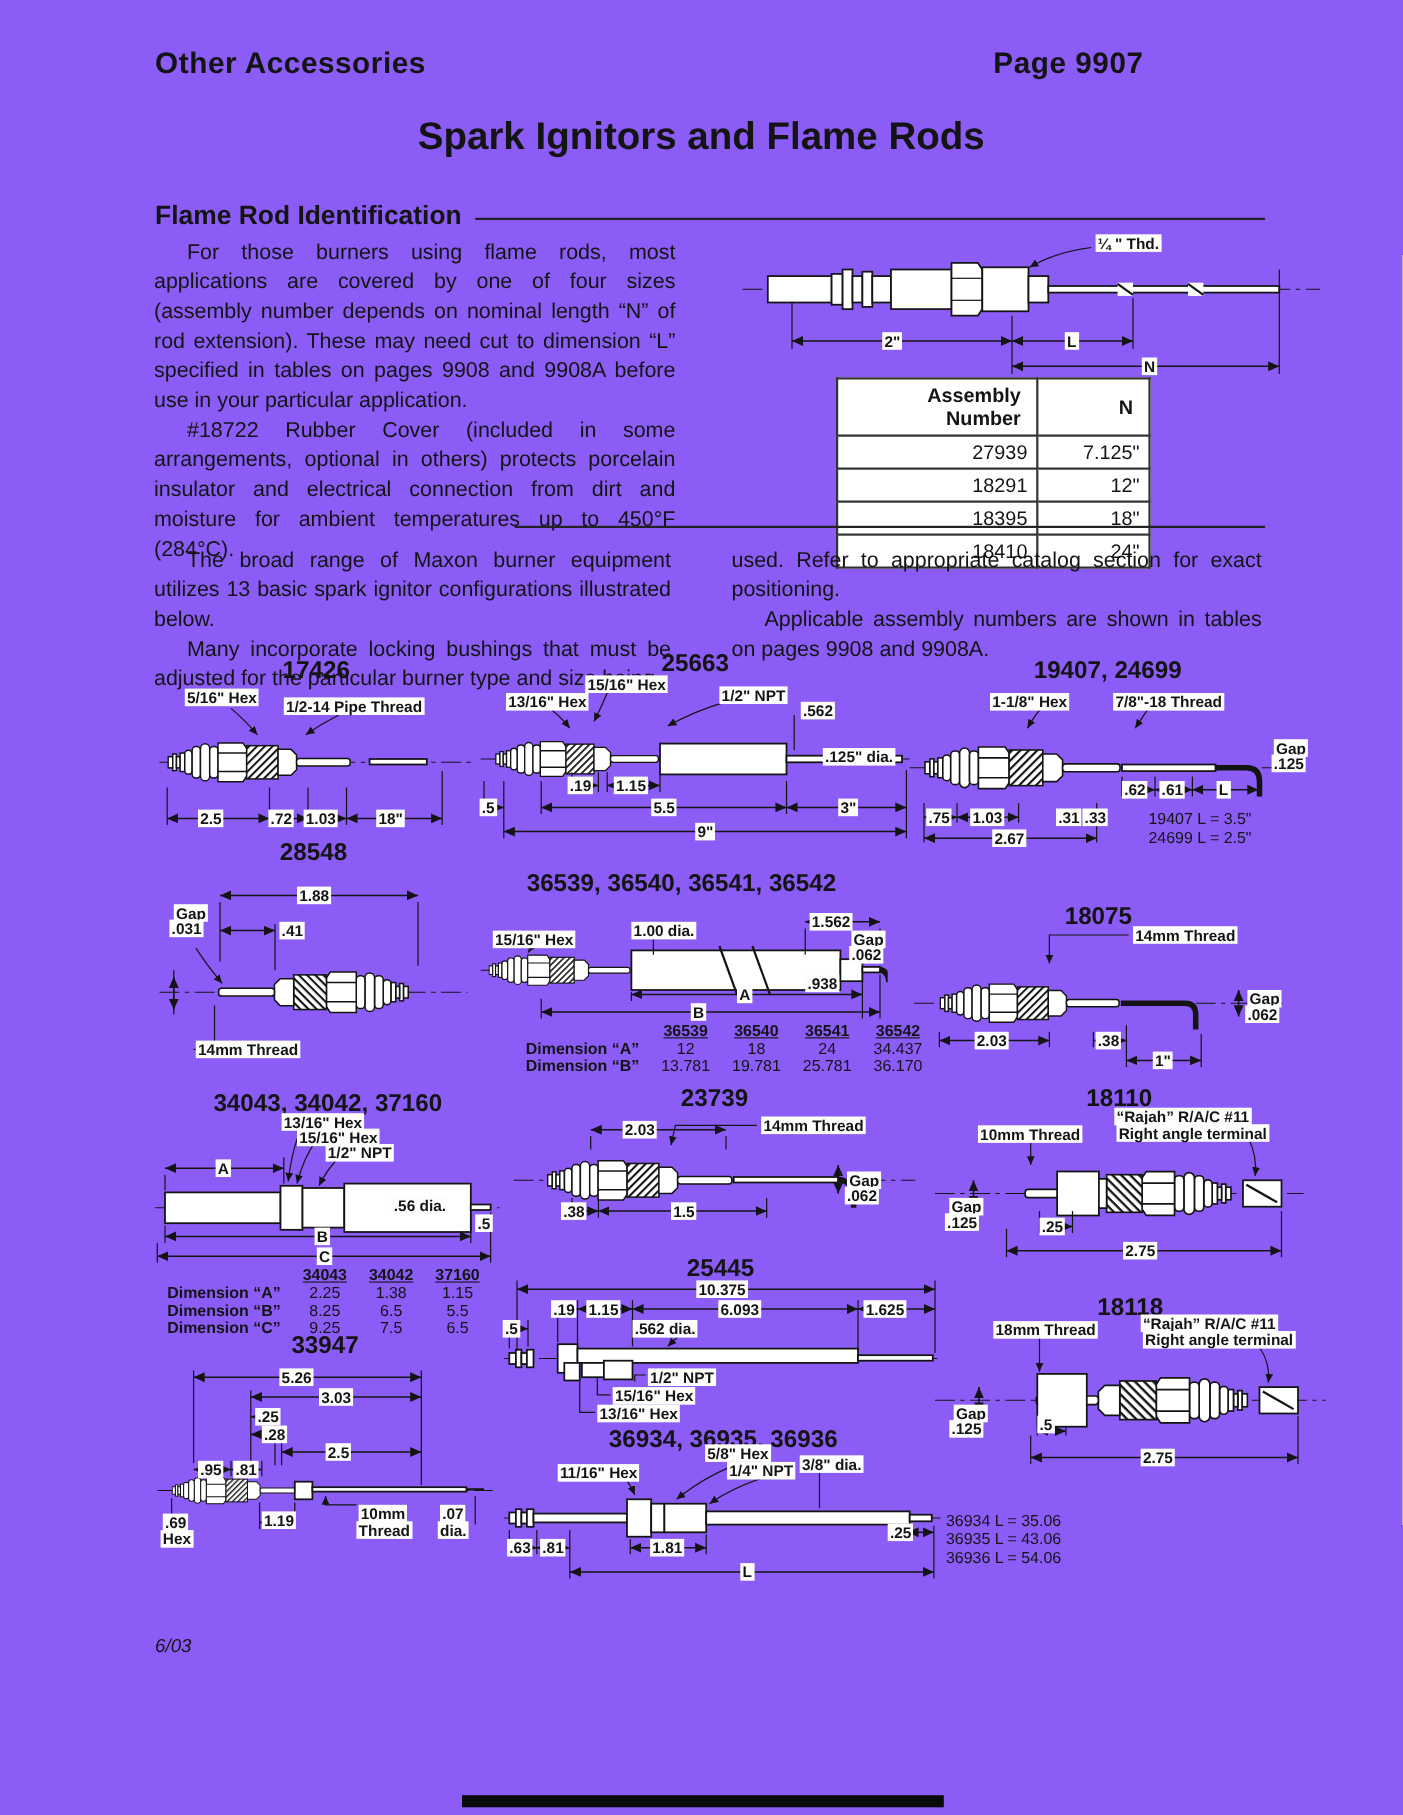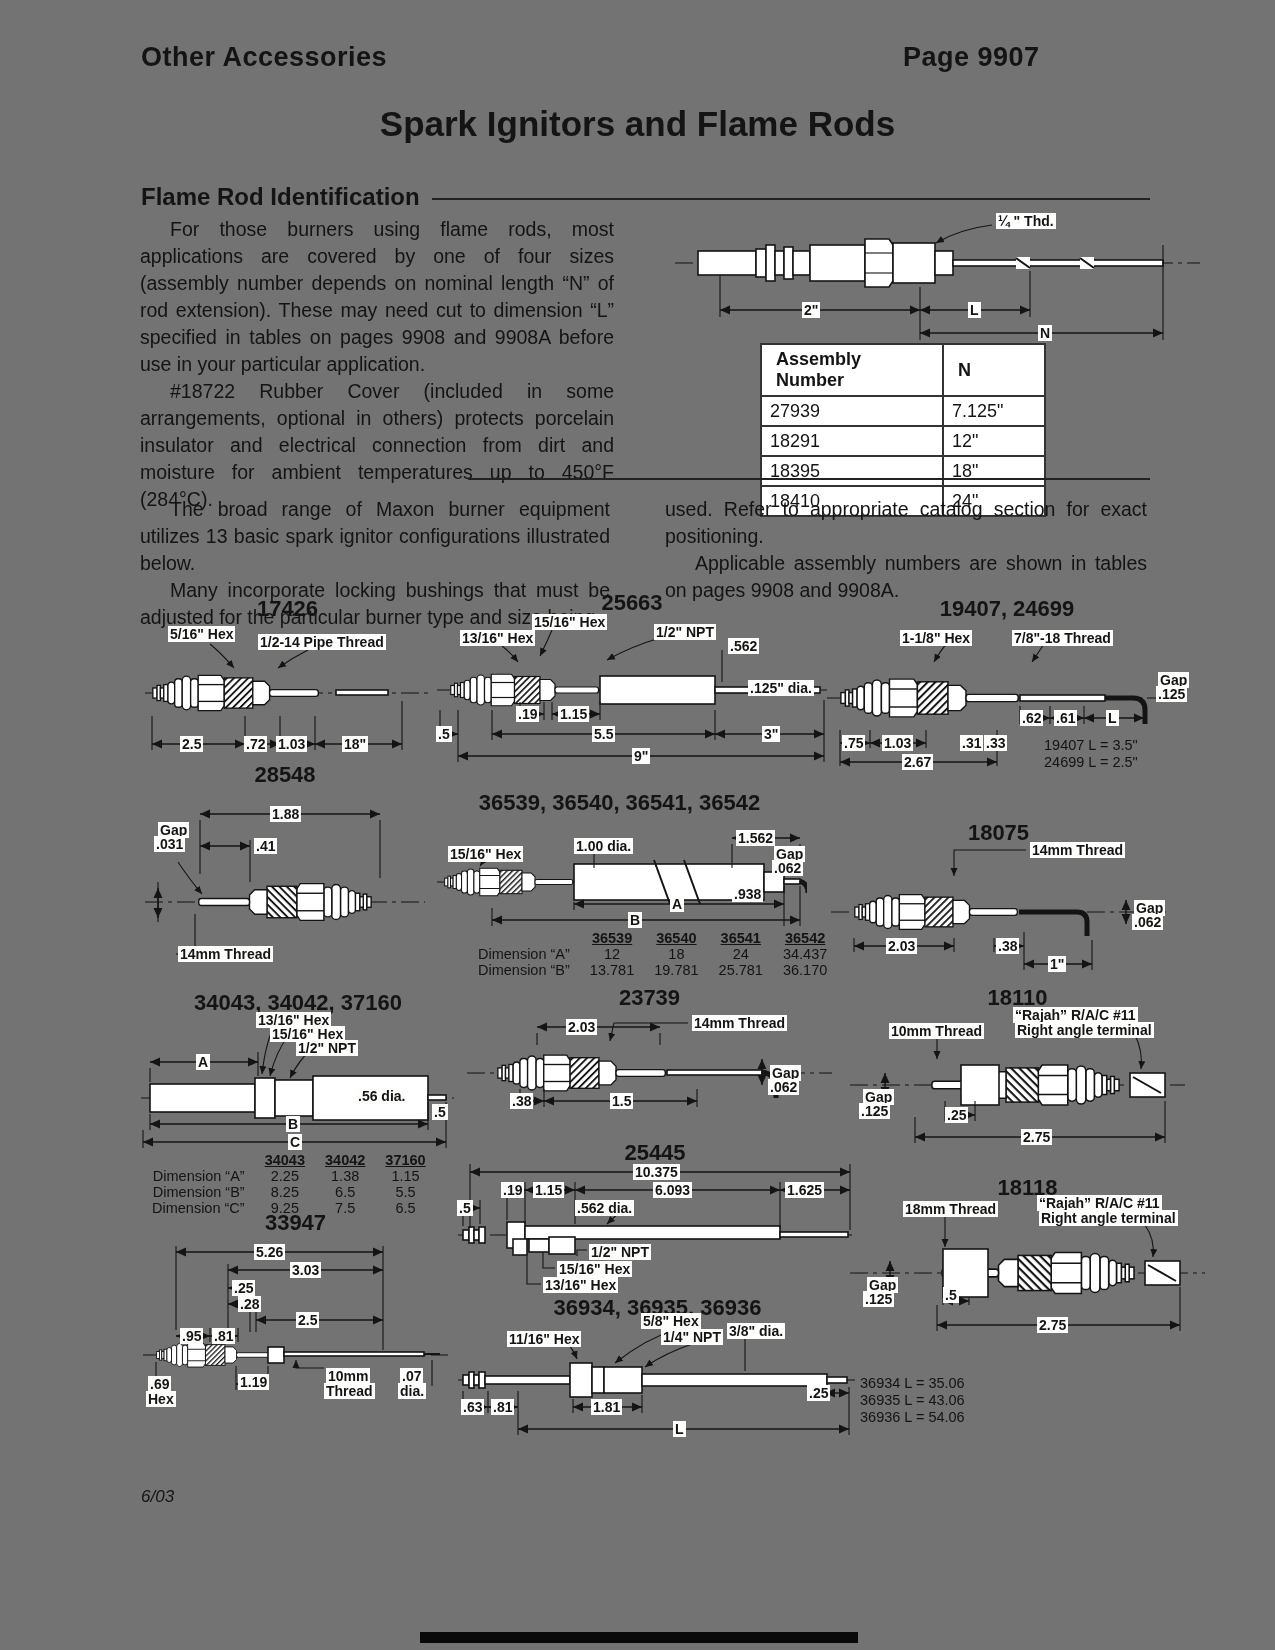--- a/index.html
+++ b/index.html
@@ -1,41 +1,41 @@
 <!DOCTYPE html>
 <html><head>
 <meta charset="utf-8">
 <style>
   html,body{margin:0;padding:0;background:#e8e8e8}
-  .page{position:relative;width:1275px;height:1650px;margin:0 auto;background:#737373;
+  .page{position:relative;width:1275px;height:1650px;margin:0 auto;background:#8b5cf6;
         font-family:"Liberation Sans",sans-serif;color:#141414;overflow:hidden}
   .hdr{position:absolute;font-weight:bold;font-size:27px;letter-spacing:.5px}
   .doc-title{position:absolute;left:0;right:0;top:104px;text-align:center;font-weight:bold;font-size:35px}
   .sec-head{position:absolute;font-weight:bold;font-size:24px}
   .sec-rule{position:absolute;height:2px;background:#222}
   .body-text{position:absolute;font-size:19.5px;line-height:27px;text-align:justify}
   .body-text p{margin:0}
   .ind{text-indent:30px}
   .dg{position:absolute}
   .dg-title{position:absolute;left:0;right:0;top:0;text-align:center;font-weight:bold;font-size:22px;white-space:nowrap}
   .art-svg{position:absolute;left:0;top:0}
   .art{fill:#fff;stroke:#141414;stroke-width:1.6}
   .cl{stroke:#141414;stroke-width:1;stroke-dasharray:18 5 4 5;fill:none}
   .dim{stroke:#141414;stroke-width:1.4}
   .ext{stroke:#141414;stroke-width:1.1;fill:none}
   .rod{stroke:#141414;stroke-width:5;fill:none}
   .thin{stroke:#141414;stroke-width:2;fill:none}
   .lb{position:absolute;font-weight:bold;font-size:14px;line-height:16px;background:#fdfdfc;
       padding:0 2px;white-space:nowrap;color:#141414}
   .note{position:absolute;font-size:14.5px;line-height:19px;white-space:nowrap}
-  .flame-table{border-collapse:collapse;font-size:18px;text-align:left;background:#fff}
+  .flame-table{border-collapse:collapse;font-size:18px;text-align:right;background:#fff}
   .flame-table th{border:2px solid #333;font-weight:bold;padding:4px 14px}
   .flame-table td{border:2px solid #333;padding:2px 8px;height:24px}
   .dimtab{border-collapse:collapse;font-size:14.5px;color:#141414;white-space:nowrap}
-  .dimtab .rl{font-weight:normal;text-align:right;padding-right:10px}
+  .dimtab .rl{font-weight:bold;text-align:right;padding-right:10px}
   .dimtab .ch{font-weight:bold;text-decoration:underline;text-align:center;padding:0 10px}
   .dimtab td{text-align:center;padding:0 10px}
   .footer{position:absolute;font-style:italic;font-size:17px}
   .scanbar{position:absolute;background:#0a0a0a}
 </style>
 </head>
 <body>
 
 <div class="page">
 

